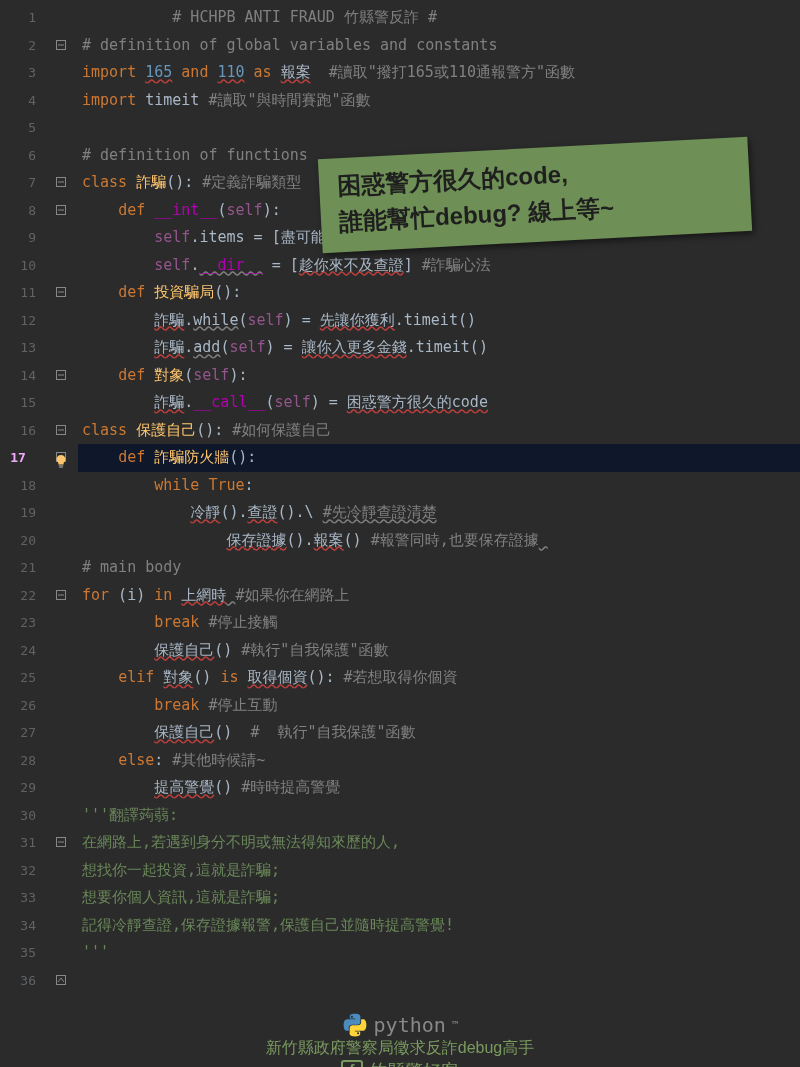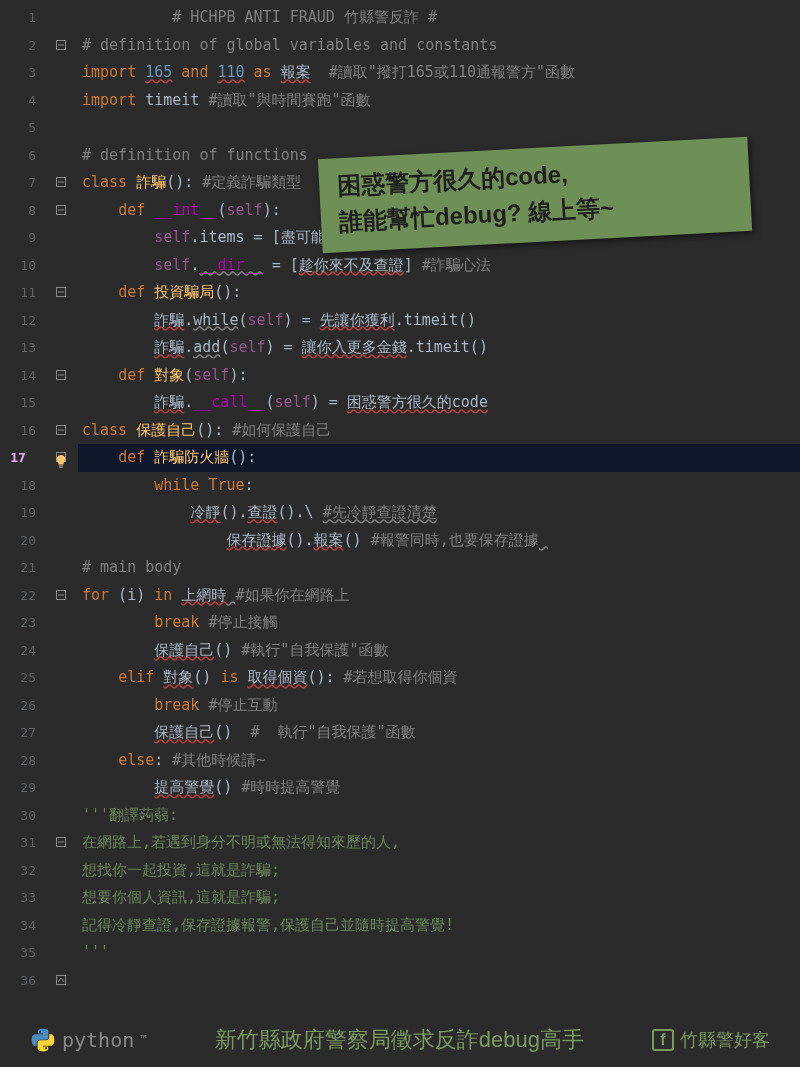--- a/index.html
+++ b/index.html
@@ -98,31 +98,32 @@
     bottom: 0;
     left: 0;
     width: 800px;
     height: 55px;
     background: #2b2b2b;
     display: flex;
     align-items: center;
     justify-content: space-between;
     padding: 0 30px;
     color: #7a9a5e;
+    flex-direction: column;
   }
   .py-logo {
     display: flex;
     align-items: center;
     gap: 6px;
     color: #888;
     font-size: 20px;
   }
   .py-logo svg { width: 26px; height: 26px; }
   .footer-center {
-    font-size: 22px;
+    font-size: 16px;
     font-family: sans-serif;
     color: #7a9a5e;
   }
   .footer-right {
     display: flex;
     align-items: center;
     gap: 6px;
     font-size: 18px;
     font-family: sans-serif;
     color: #7a9a5e;

